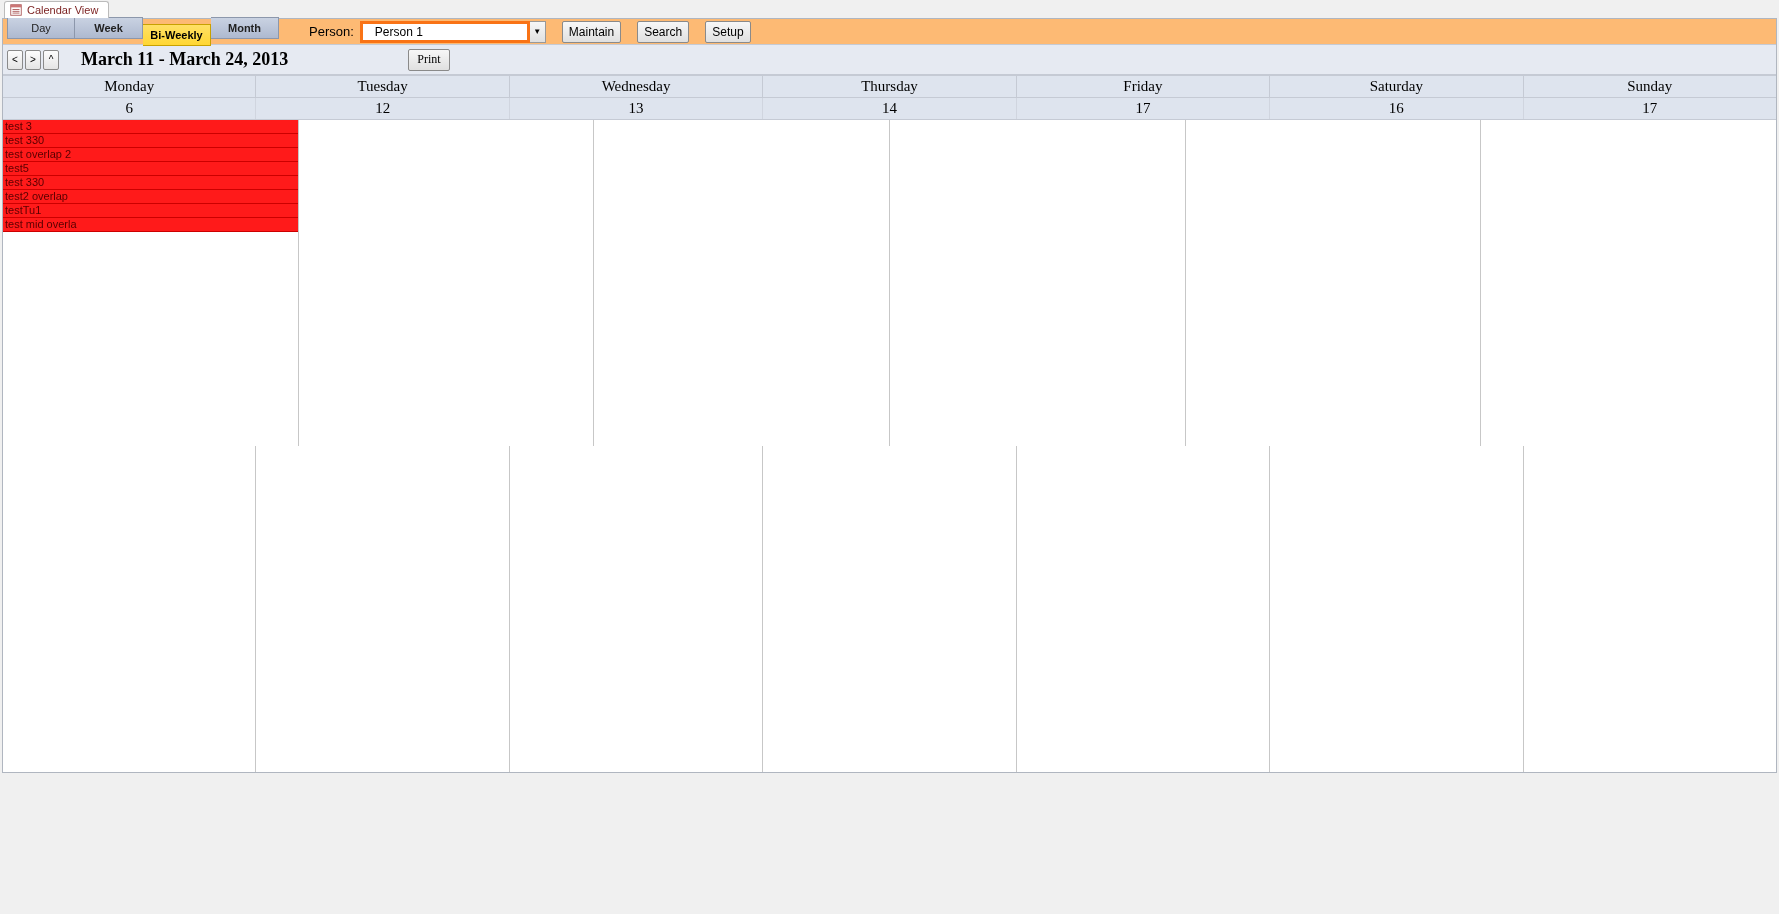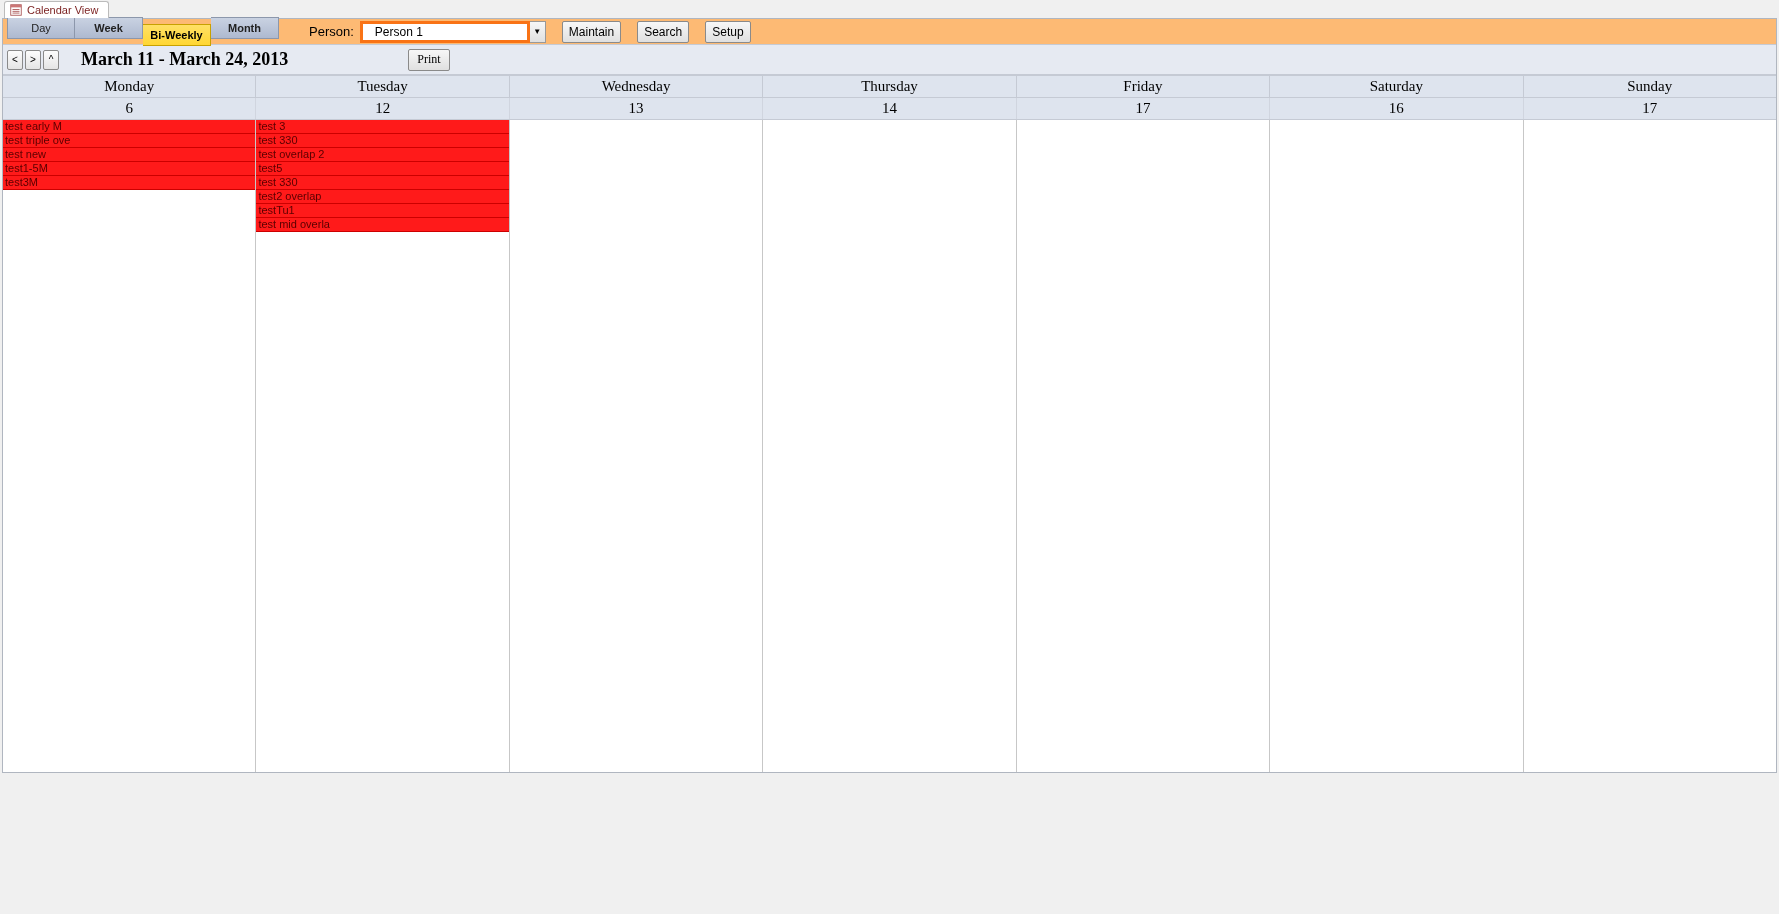--- a/index.html
+++ b/index.html
@@ -260,27 +260,20 @@
     <div class="cal-date-cell">12</div>
     <div class="cal-date-cell">13</div>
     <div class="cal-date-cell">14</div>
     <div class="cal-date-cell">17</div>
     <div class="cal-date-cell">16</div>
     <div class="cal-date-cell">17</div>
   </div>
 
   <div class="cal-body-row">
     <div class="cal-body-cell">
-        <div class="event">test early M</div>
-        <div class="event">test triple ove</div>
-        <div class="event">test new</div>
-        <div class="event">test1-5M</div>
-        <div class="event">test3M</div>
-      </div>
-    <div class="cal-body-cell">
         <div class="event">test 3</div>
         <div class="event">test 330</div>
         <div class="event">test overlap 2</div>
         <div class="event">test5</div>
         <div class="event">test 330</div>
         <div class="event">test2 overlap</div>
         <div class="event">testTu1</div>
         <div class="event">test mid overla</div>
       </div>
     <div class="cal-body-cell"></div>

